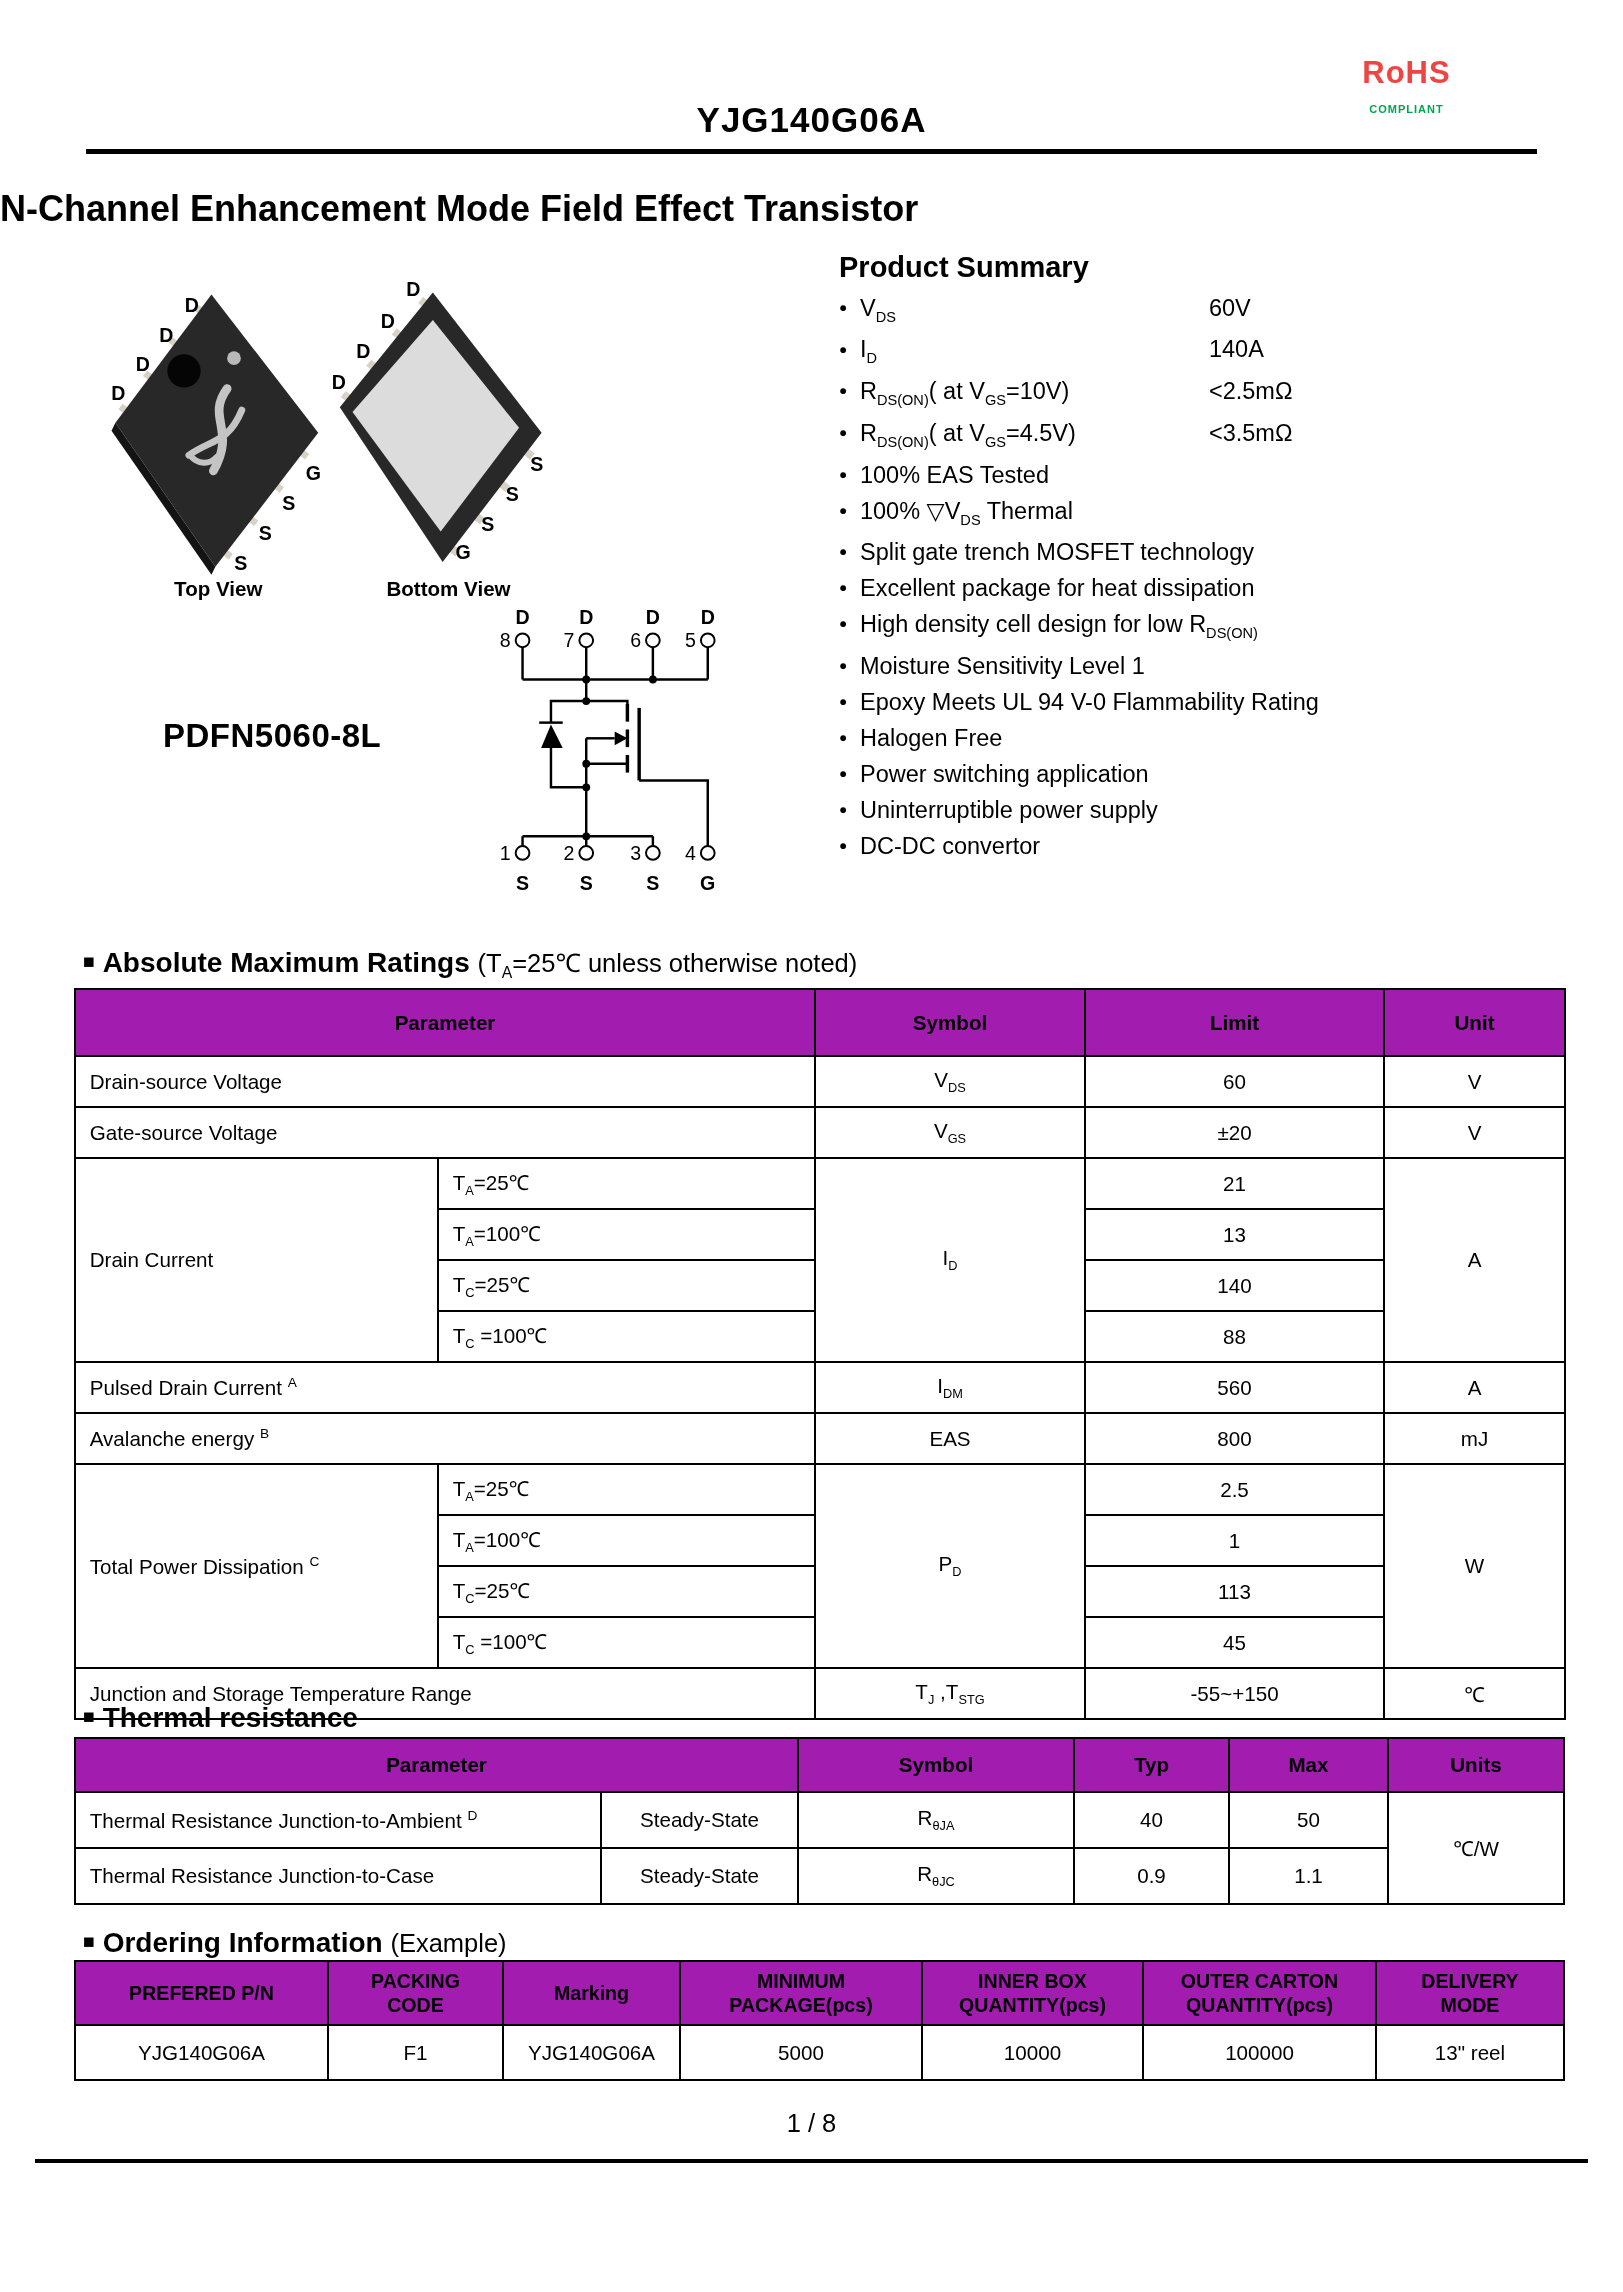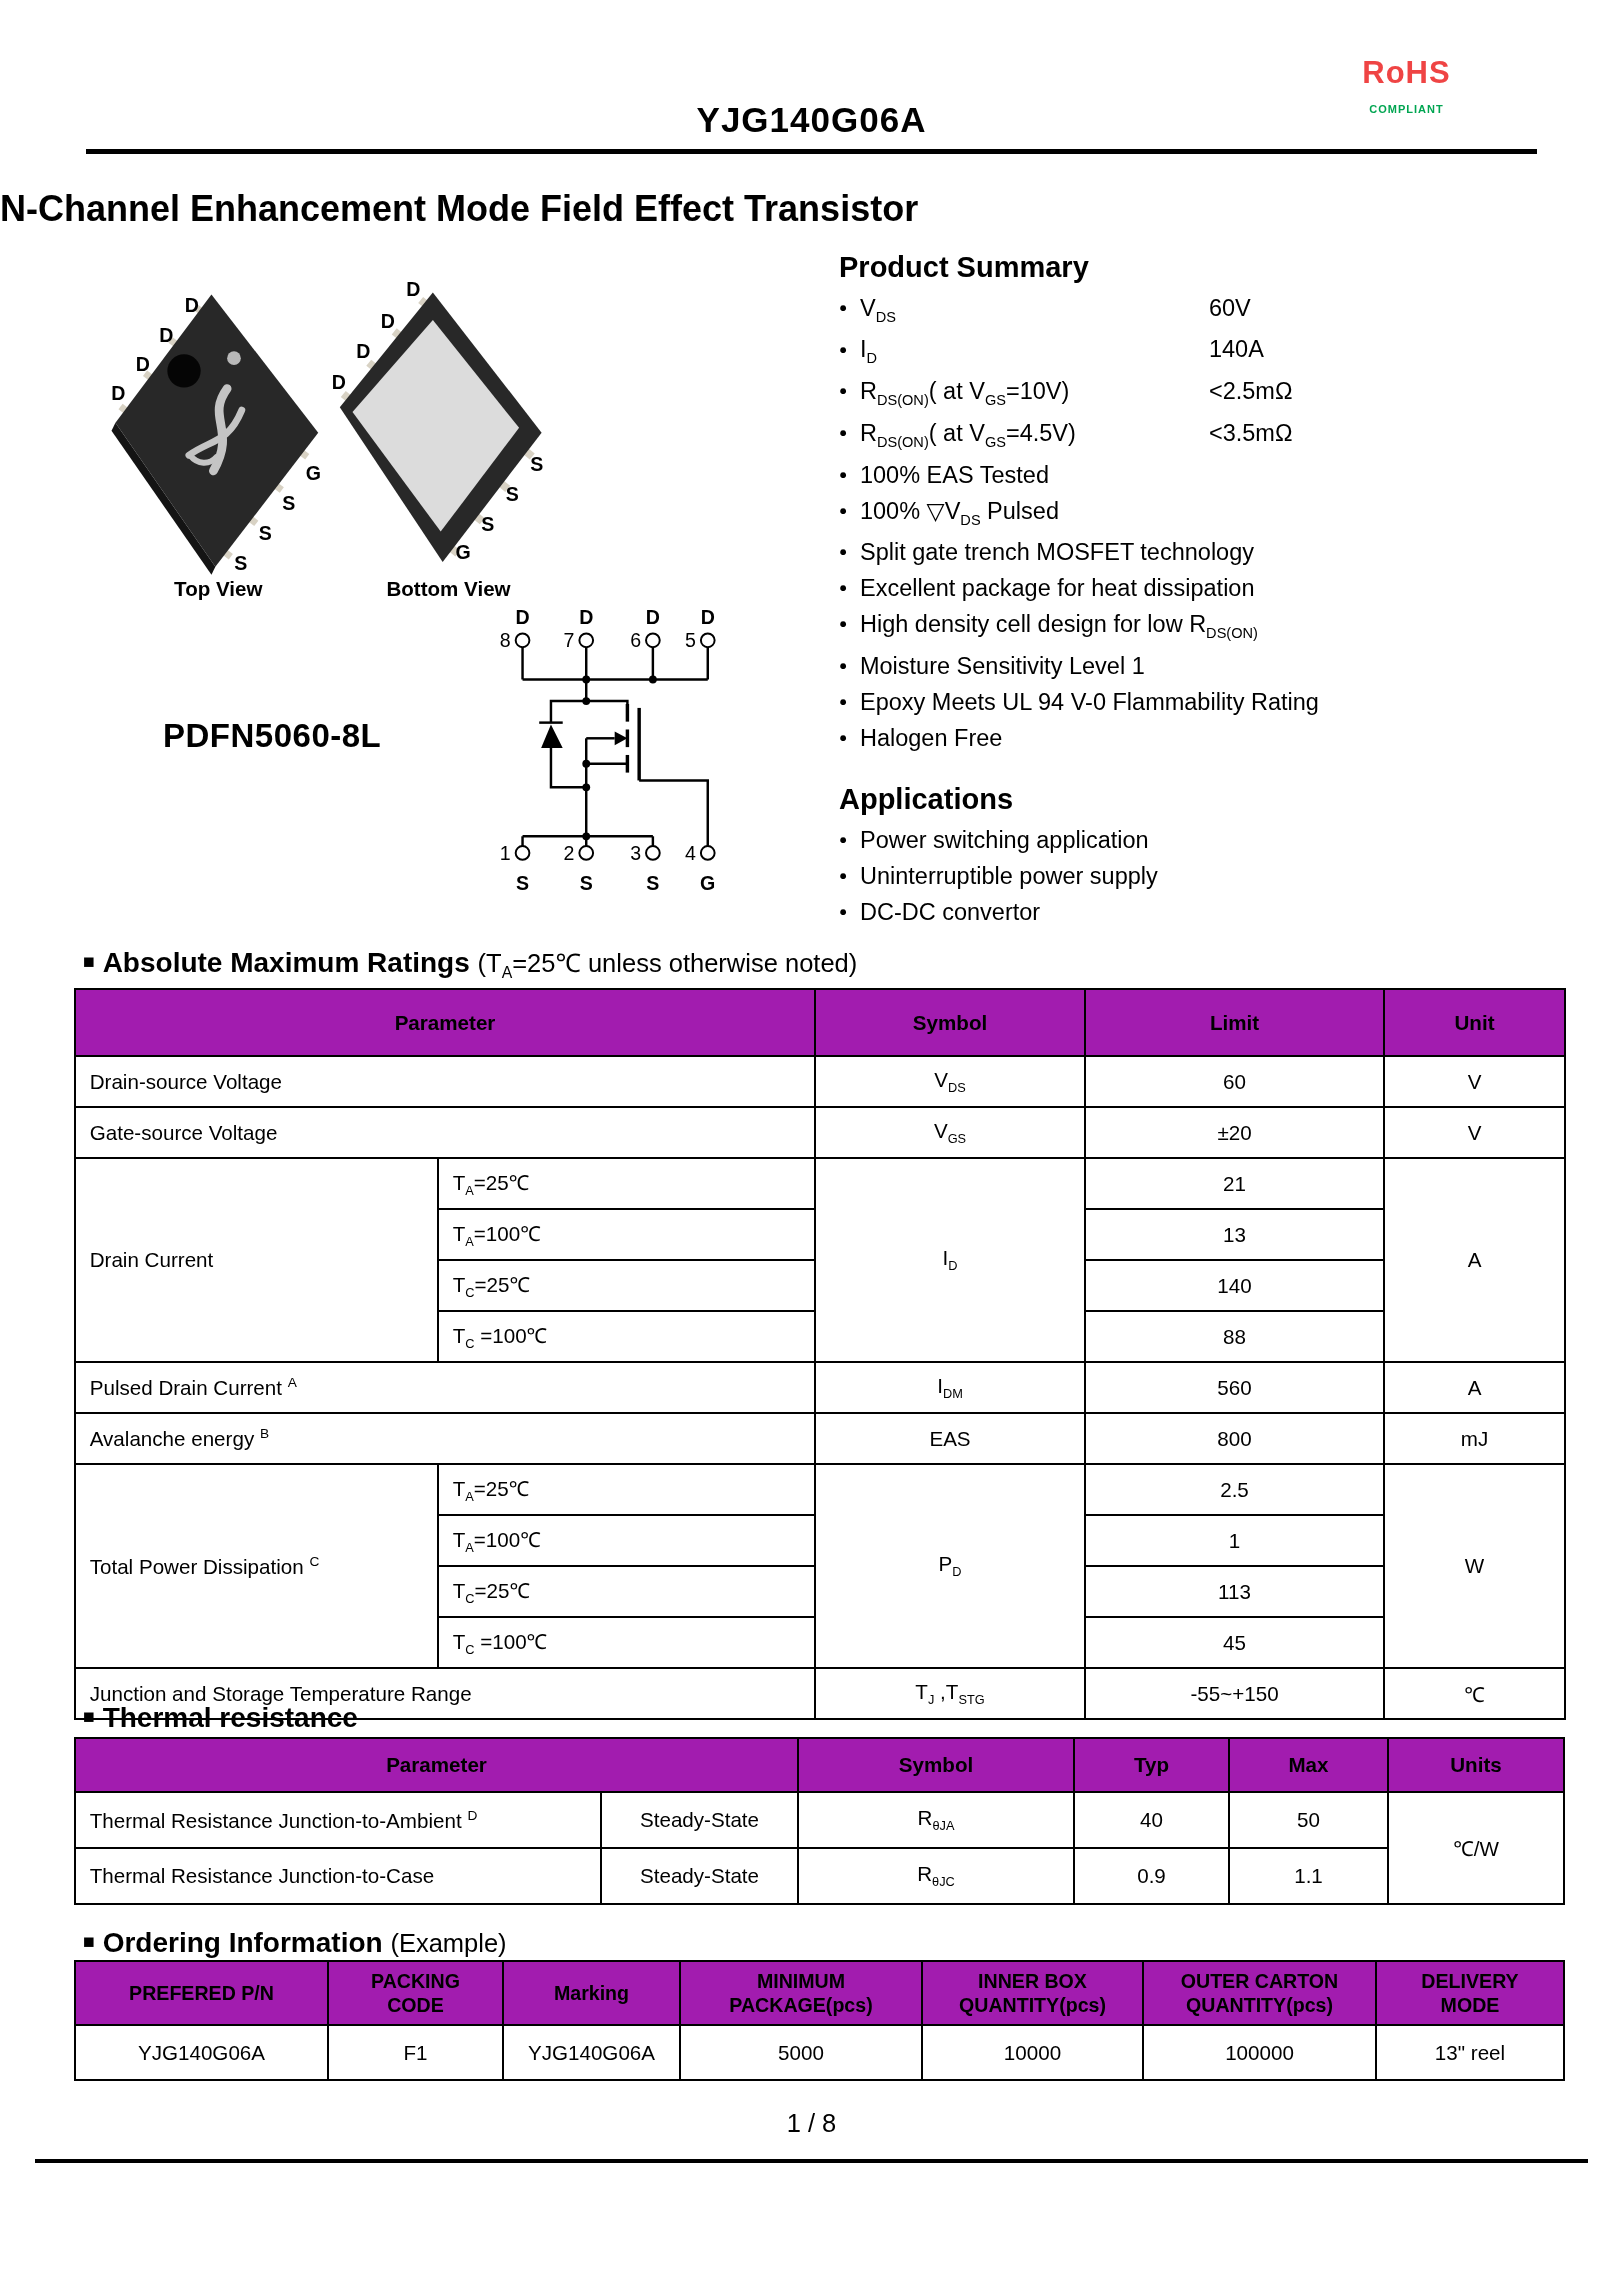--- a/index.html
+++ b/index.html
@@ -237,21 +237,21 @@
         <span class="blt">●</span>
         <span class="lbl"><span>R</span><sub>DS(ON)</sub><span>( at V</span><sub>GS</sub><span>=4.5V)</span></span>
         <span class="val">&lt;3.5mΩ</span>
       </li>
     <li>
         <span class="blt">●</span>
         <span class="lbl"><span>100% EAS Tested</span></span>
       </li>
     <li>
         <span class="blt">●</span>
-        <span class="lbl"><span>100% ▽V</span><sub>DS</sub><span> Pulsed</span></span>
+        <span class="lbl"><span>100% ▽V</span><sub>DS</sub><span> Thermal</span></span>
       </li>
   </ul>
 
   <ul>
     <li>
         <span class="blt">●</span>
         <span><span>Split gate trench MOSFET technology</span></span>
       </li>
     <li>
         <span class="blt">●</span>
@@ -268,21 +268,20 @@
     <li>
         <span class="blt">●</span>
         <span><span>Epoxy Meets UL 94 V-0 Flammability Rating</span></span>
       </li>
     <li>
         <span class="blt">●</span>
         <span><span>Halogen Free</span></span>
       </li>
   </ul>
 
-  <h3 class="ap">Applications</h3>
   <ul>
     <li>
         <span class="blt">●</span>
         <span>Power switching application</span>
       </li>
     <li>
         <span class="blt">●</span>
         <span>Uninterruptible power supply</span>
       </li>
     <li>

